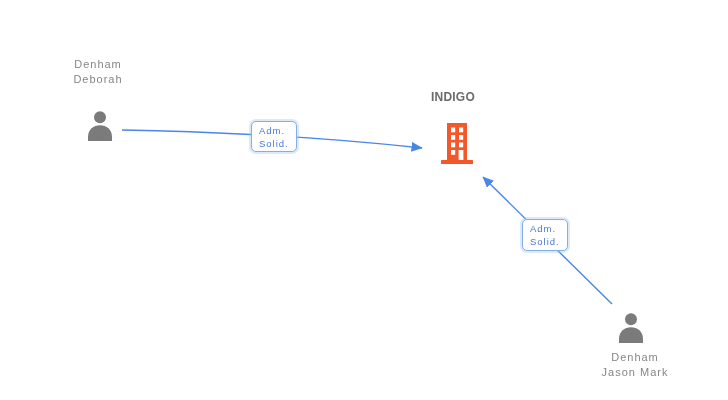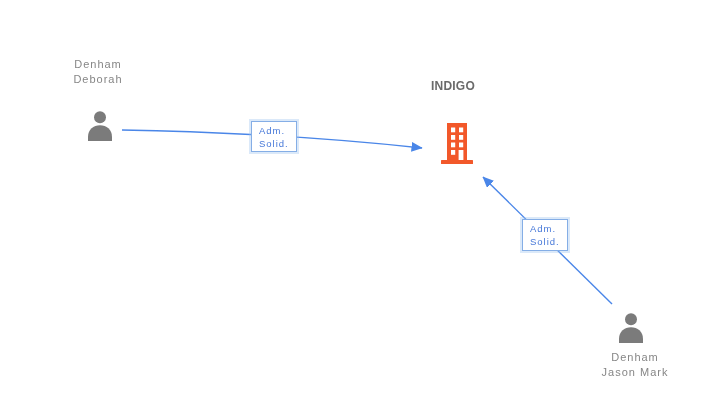--- a/index.html
+++ b/index.html
@@ -27,21 +27,21 @@
     font-weight:bold;
     font-size:12px;line-height:14px;
     letter-spacing:0.2px;
     cursor:pointer;
   }
   .node-icon{position:absolute;z-index:3;cursor:pointer;}
   .edge-label{
     position:absolute;z-index:2;
     background:#ffffff;
     border:1px solid #85aee6;
-    border-radius:0;
+    border-radius:5px;
     box-shadow:0 0 0 2px rgba(153,193,237,0.35);
     color:#4577d8;
     font-size:9.5px;line-height:12.5px;
     letter-spacing:1px;
     padding:3px 4px 2px 7px;
     box-sizing:border-box;
   }
   .footer{
     position:absolute;right:5px;bottom:4px;z-index:3;
     display:flex;align-items:baseline;gap:5px;
@@ -79,21 +79,21 @@
     <div>Denham</div>
     <div>Deborah</div>
   </div>
   <div class="node-icon" style="left:86px;top:85px;width:28px;height:30px;">
     <svg width="28" height="30" viewBox="0 0 28 30" xmlns="http://www.w3.org/2000/svg">
       <circle cx="14" cy="6.3" r="6" fill="#7b7b7b"></circle>
       <path d="M2,30 L2,26 C2,18.5 7.5,14.3 14,14.3 C20.5,14.3 26,18.5 26,26 L26,30 Z" fill="#7b7b7b"></path>
     </svg>
   </div>
 
-  <div class="company-name" style="left:392px;top:53px;width:122px;">
+  <div class="company-name" style="left:392px;top:64px;width:122px;">
     <div>INDIGO</div>
   </div>
   <div class="node-icon" style="left:440px;top:97px;width:34px;height:41px;">
     <svg width="34" height="41" viewBox="0 0 34 41" xmlns="http://www.w3.org/2000/svg">
       <rect x="1" y="37" width="32" height="4" rx="0.5" fill="#f2582a"></rect>
       <rect x="7" y="0" width="20" height="38" fill="#f2582a"></rect>
       <rect x="11" y="4.5" width="4.2" height="4.8" fill="#ffffff"></rect>
       <rect x="19" y="4.5" width="4.2" height="4.8" fill="#ffffff"></rect>
       <rect x="11" y="12" width="4.2" height="4.8" fill="#ffffff"></rect>
       <rect x="19" y="12" width="4.2" height="4.8" fill="#ffffff"></rect>

